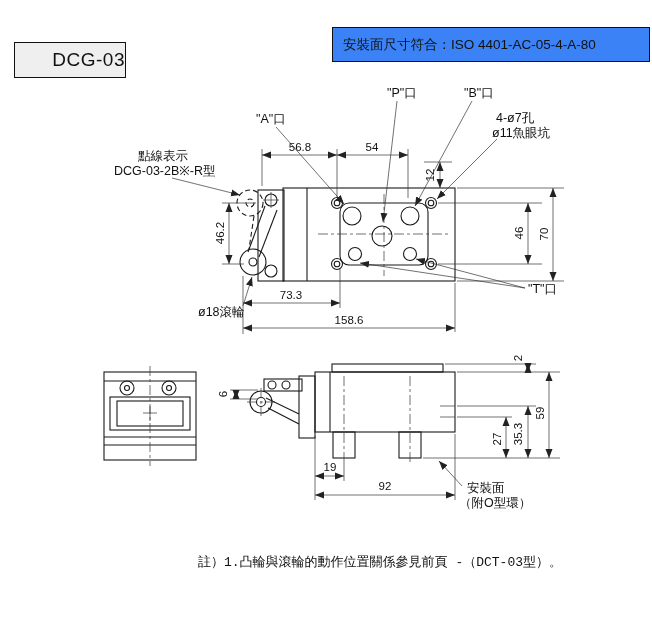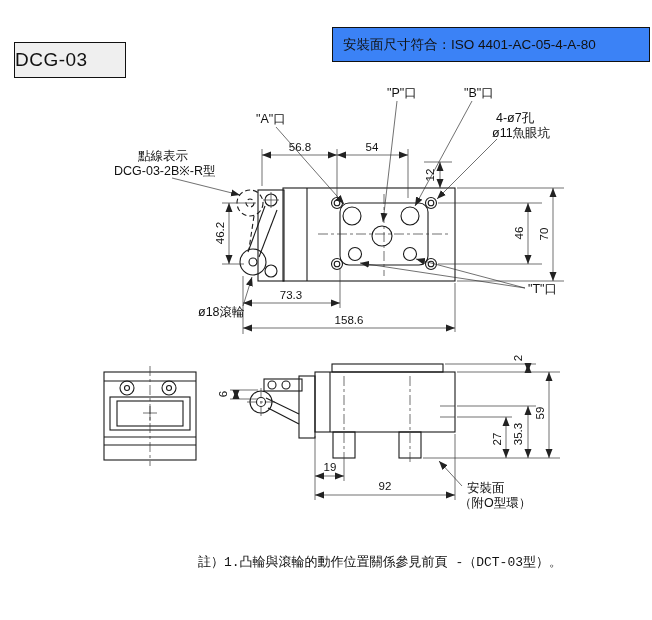--- a/index.html
+++ b/index.html
@@ -1,20 +1,20 @@
 <!DOCTYPE html>
 <html><head>
 <meta charset="utf-8">
 <style>
   html,body{margin:0;padding:0;background:#fff;}
   .page{position:relative;width:652px;height:620px;background:#ffffff;overflow:hidden;
         font-family:"Liberation Sans",sans-serif;color:#111;}
   .model-box{position:absolute;left:14px;top:42px;width:110px;height:34px;
              border:1.6px solid #111;background:#efefef;display:flex;align-items:center;
-             justify-content:flex-start;font-size:19px;letter-spacing:.5px;}
+             justify-content:flex-end;font-size:19px;letter-spacing:.5px;}
   .spec-box{position:absolute;left:332px;top:27px;width:306px;height:33px;
             border:1.5px solid #111;background:#3b82f6;display:flex;align-items:center;
             padding-left:10px;font-size:13.5px;}
   .note{position:absolute;left:198px;top:553px;font-size:13px;font-family:Liberation Mono, monospace;}
   svg{position:absolute;left:0;top:0;}
   .ol{stroke:#1a1a1a;stroke-width:1.1;fill:none;}
   .thin{stroke:#333;stroke-width:.7;fill:none;}
   .dash{stroke-dasharray:5 3;}
   .chain{stroke-dasharray:10 3 3 3;}
   .dim-text{font-size:11.5px;fill:#111;}

